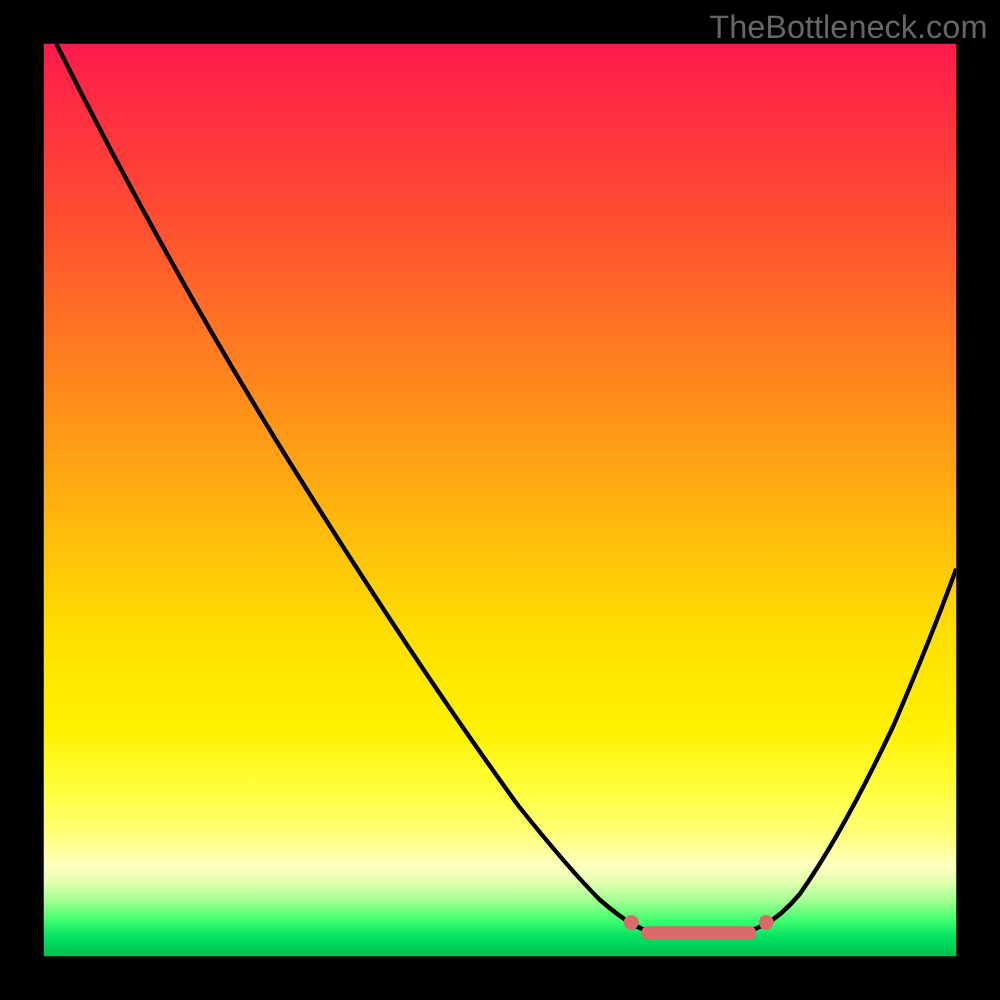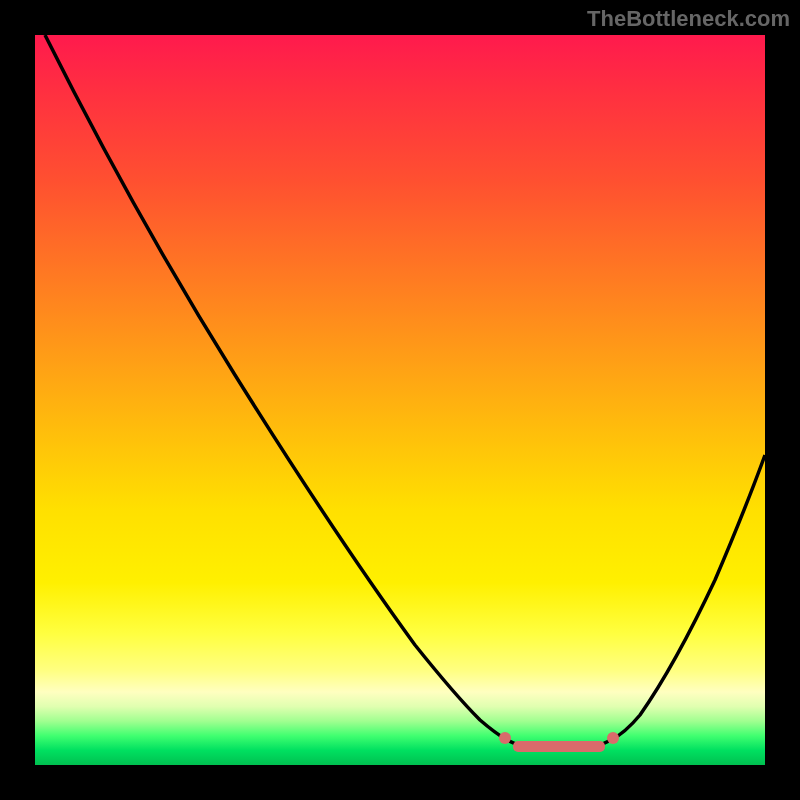--- a/index.html
+++ b/index.html
@@ -9,22 +9,22 @@
     background: #000;
     font-family: Arial, sans-serif;
     position: relative;
     overflow: hidden;
   }
   .watermark {
     position: absolute;
     top: 6px;
     right: 10px;
     color: #666;
-    font-size: 22px;
-    font-weight: 700;
+    font-size: 26px;
+    font-weight: 400;
     z-index: 10;
   }
   .plot-area {
     position: absolute;
     left: 35px;
     top: 35px;
     width: 730px;
     height: 730px;
     background: linear-gradient(to bottom,
       #ff1a4d 0%,

